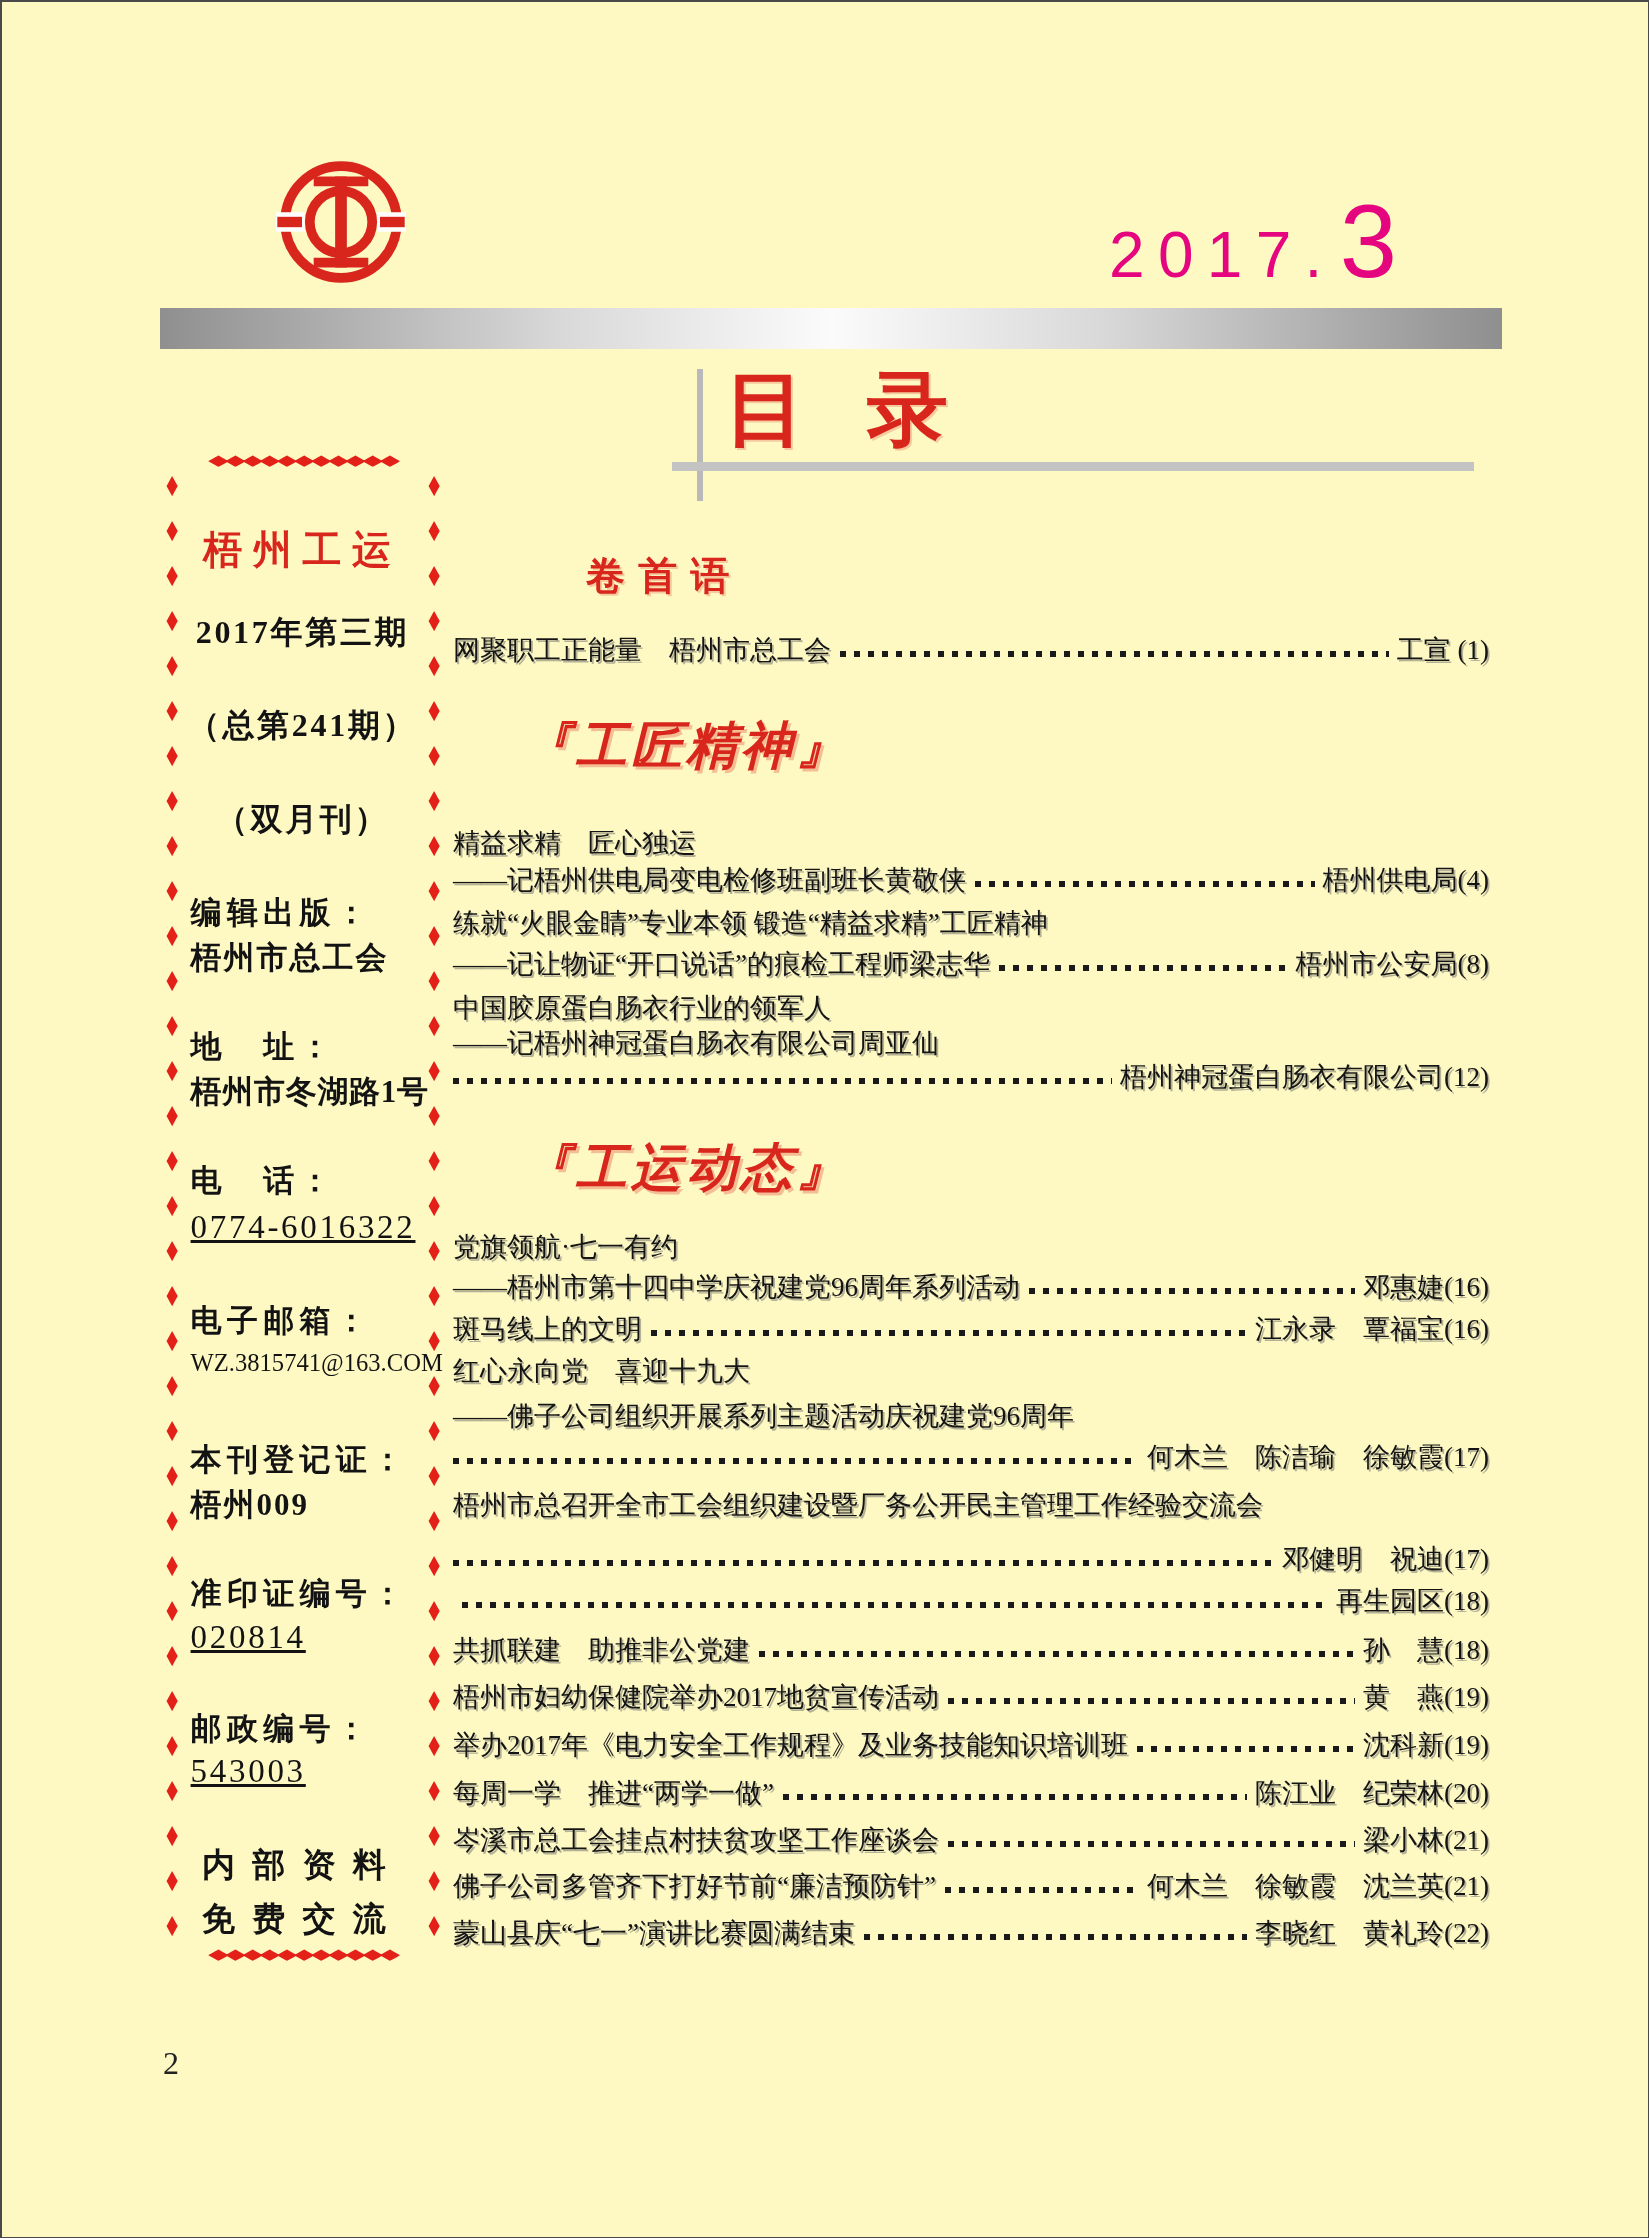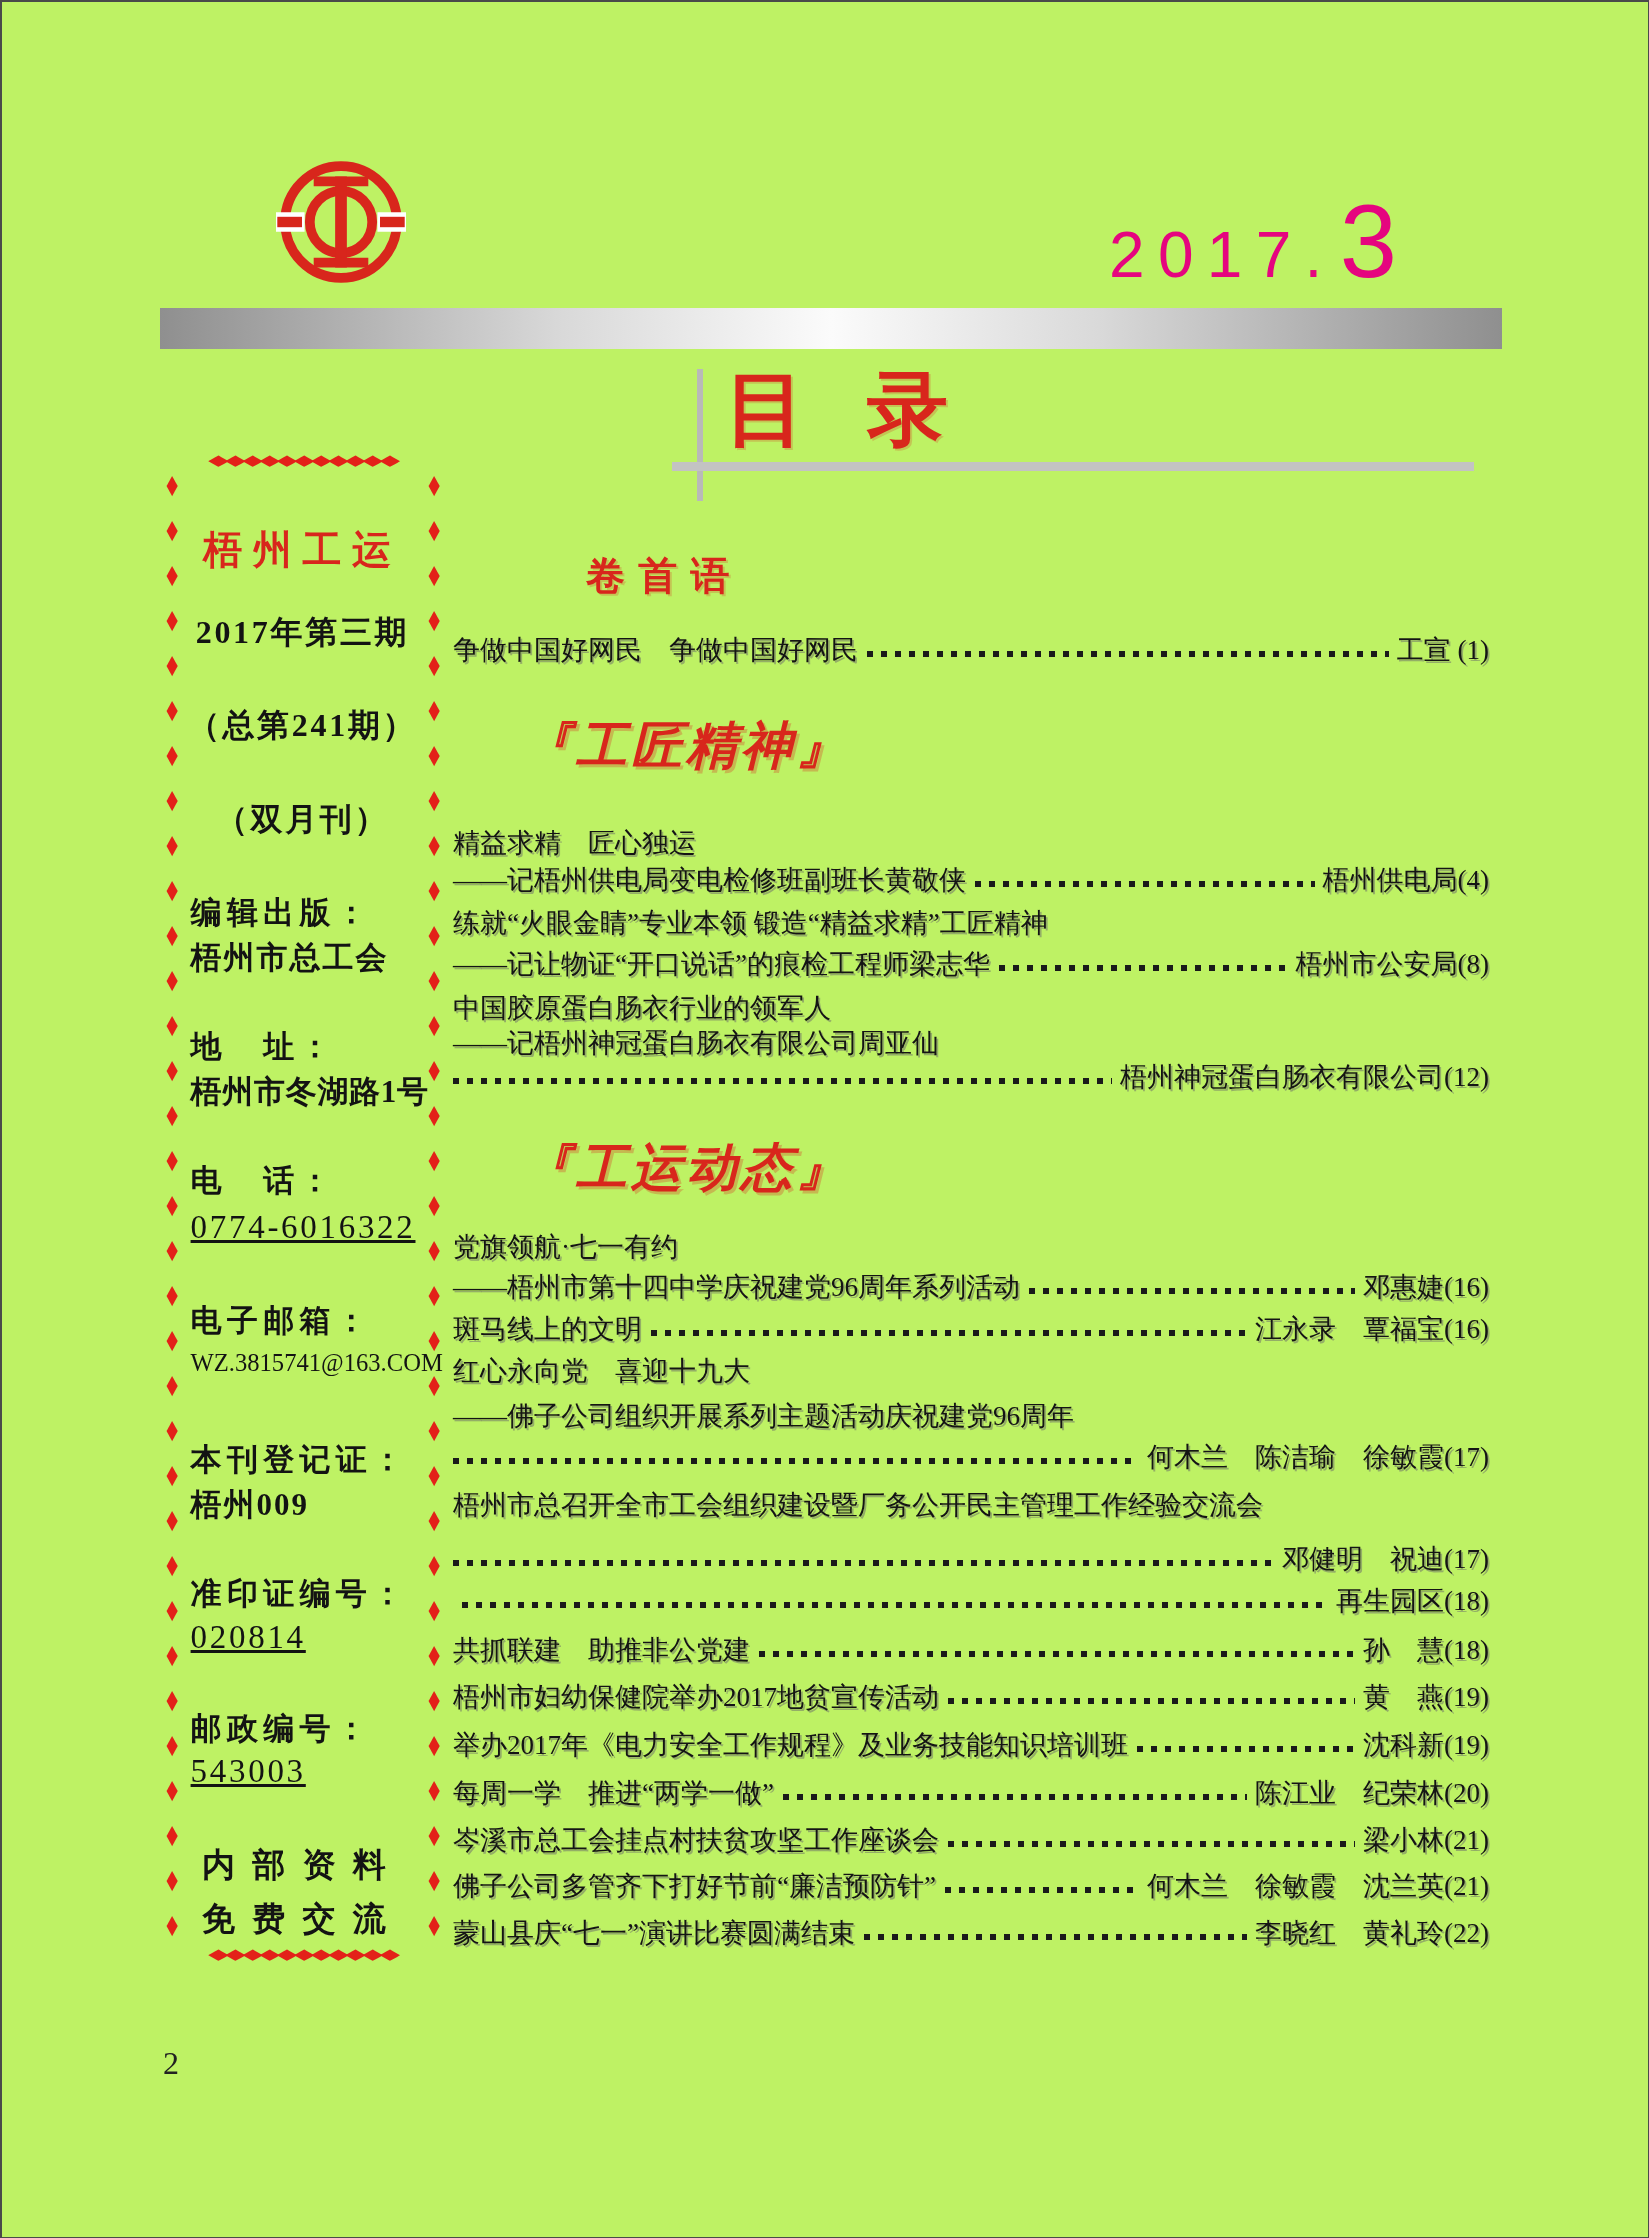--- a/index.html
+++ b/index.html
@@ -1,21 +1,21 @@
 <!DOCTYPE html>
 <html style="font-size:10.6px"><head>
 <meta charset="utf-8">
 <style>
   html,body{margin:0;padding:0;background:#ffffff;}
   .page{
     position:relative;
     width:1650px;height:2239px;
     box-sizing:border-box;
     border:2px solid #4a4a4a;
-    background:#bef264;
+    background:#fef9c3;
     font-family:"Liberation Serif","DejaVu Serif",serif;
     overflow:hidden;
   }
   
   .logo{position:absolute;left:274px;top:155px;width:130px;height:130px;}
   .issue{
     position:absolute;left:1107px;top:181px;
     display:flex;align-items:baseline;
     color:#e5057f;font-family:"Liberation Sans","DejaVu Sans",sans-serif;
   }
@@ -147,21 +147,21 @@
     <div class="sb center note" style="top:1384px">内部资料</div>
     <div class="sb center note" style="top:1438px">免费交流</div>
   </aside>
 
   <main>
     <div class="sec-h plain">卷首语</div>
     <div class="sec-h script" style="top:710px">『工匠精神』</div>
     <div class="sec-h script" style="top:1132px">『工运动态』</div>
 
     <div class="line" style="top:630px">
-        <span class="t">争做中国好网民　争做中国好网民</span>
+        <span class="t">网聚职工正能量　梧州市总工会</span>
         <span class="dots"></span>
         <span class="a">工宣 (1)</span>
       </div>
 
     <div class="line" style="top:823px">
         <span class="t">精益求精　匠心独运</span>
       </div>
     <div class="line" style="top:860px">
         <span class="t">——记梧州供电局变电检修班副班长黄敬侠</span>
         <span class="dots"></span>

